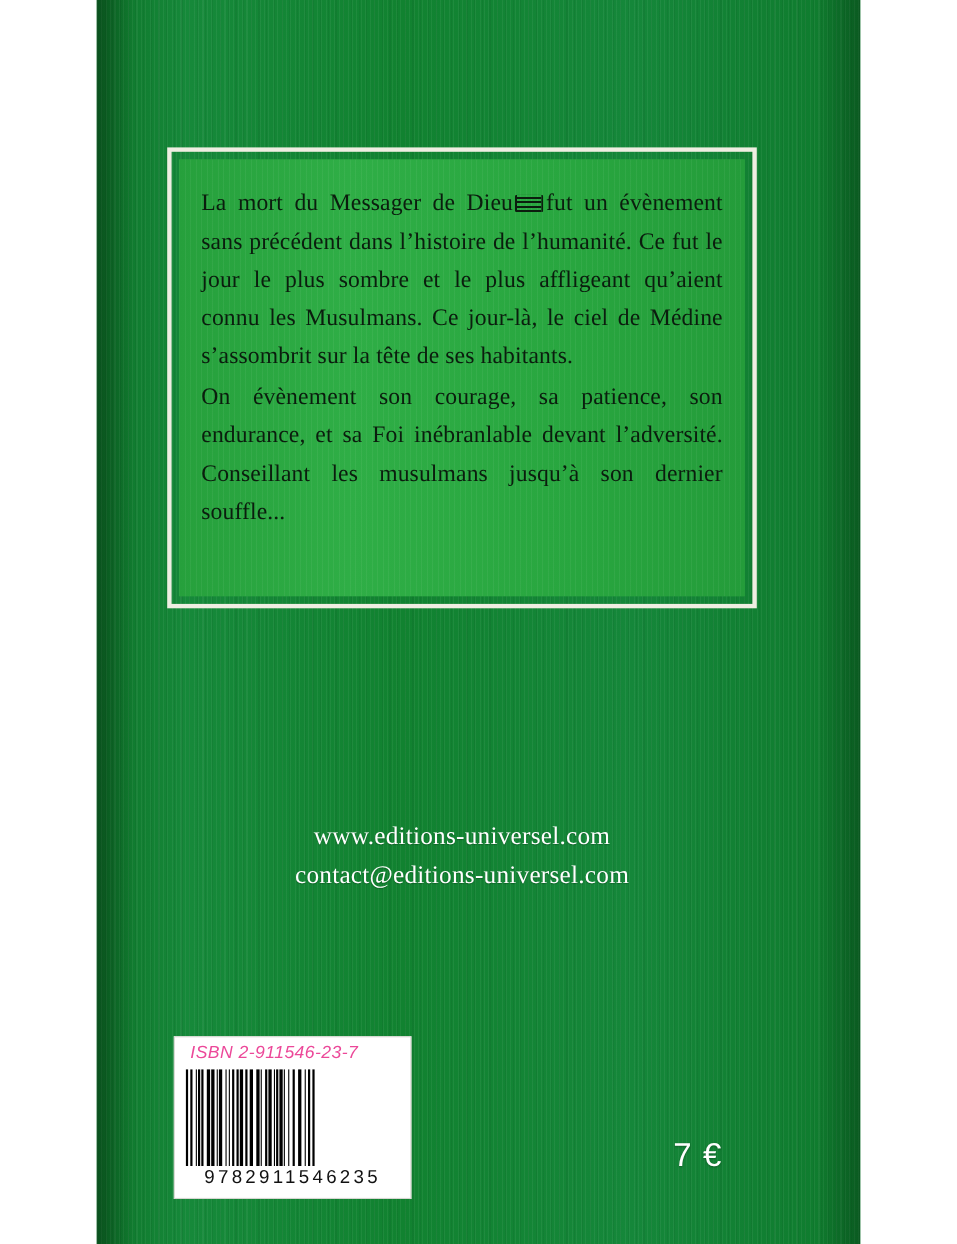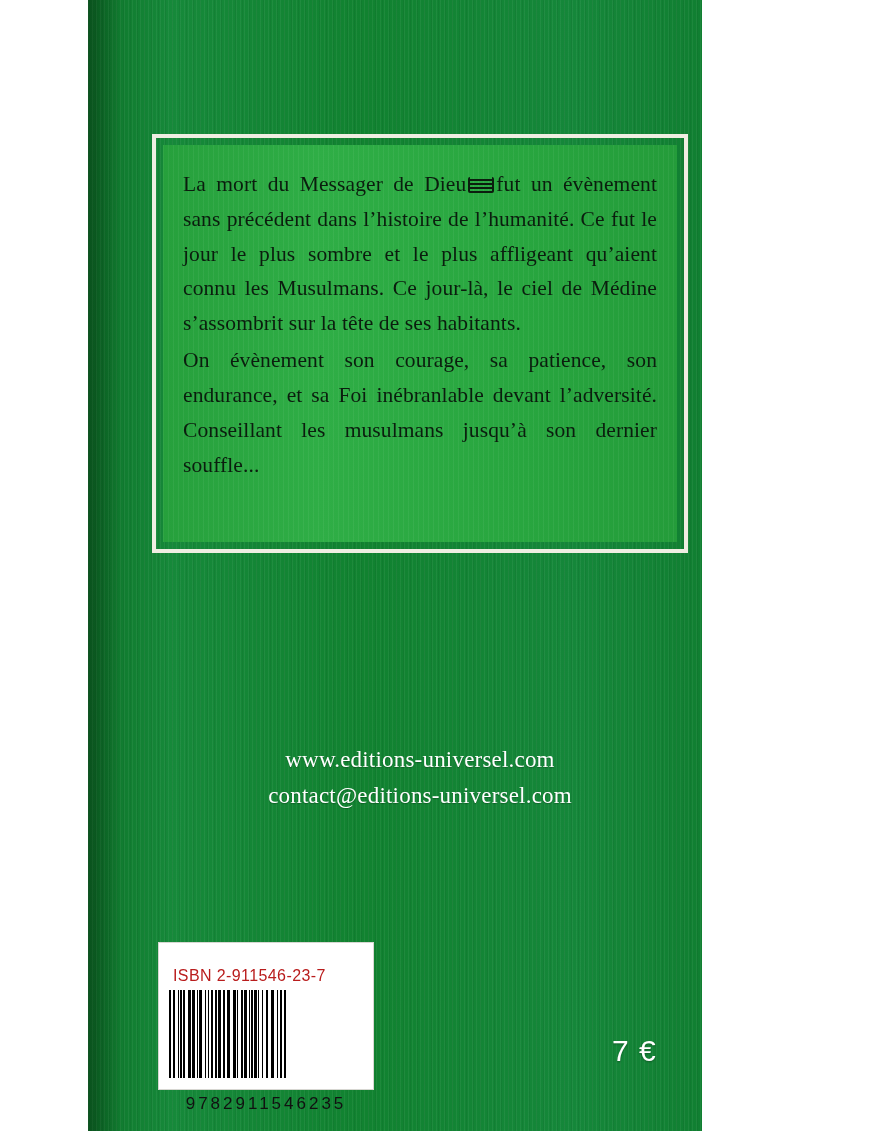--- a/index.html
+++ b/index.html
@@ -2,21 +2,21 @@
 <html><head>
 <meta charset="utf-8">
 <style>
   html, body {
     margin: 0;
     padding: 0;
     background: #ffffff;
   }
   #page {
     position: relative;
-    width: 702px;
+    width: 870px;
     height: 1131px;
     overflow: hidden;
     background: #ffffff;
     font-family: "Liberation Serif", serif;
   }
 
   
   .cover {
     position: absolute;
     left: 88px;
@@ -135,43 +135,44 @@
     width: 216px;
     height: 148px;
     background: #ffffff;
     border: 1px solid #d7d7d2;
     box-sizing: border-box;
     padding: 6px 8px 4px 8px;
   }
   .isbn-text {
     font-family: "Liberation Sans", sans-serif;
     font-size: 16px;
-    color: #b91c1c;
+    color: #ec4899;
     letter-spacing: 0.4px;
-    margin: 18px 0 5px 6px;
+    margin: 0 0 5px 6px;
+    font-style: italic;
   }
   .bars {
     position: relative;
     height: 88px;
     width: 100%;
     overflow: hidden;
   }
   .bars span {
     position: absolute;
     top: 0;
     bottom: 0;
     background: #000;
   }
   .ean-text {
     font-family: "Liberation Sans", sans-serif;
     font-size: 17px;
     color: #111111;
     letter-spacing: 3px;
     text-align: center;
-    margin-top: 16px;
+    margin-top: 0;
   }
   .price {
     position: absolute;
     left: 612px;
     top: 1034px;
     color: #ffffff;
     font-family: "Liberation Sans", sans-serif;
     font-size: 30px;
     letter-spacing: 1px;
     text-shadow: 0 1px 2px rgba(0,0,0,0.3);

